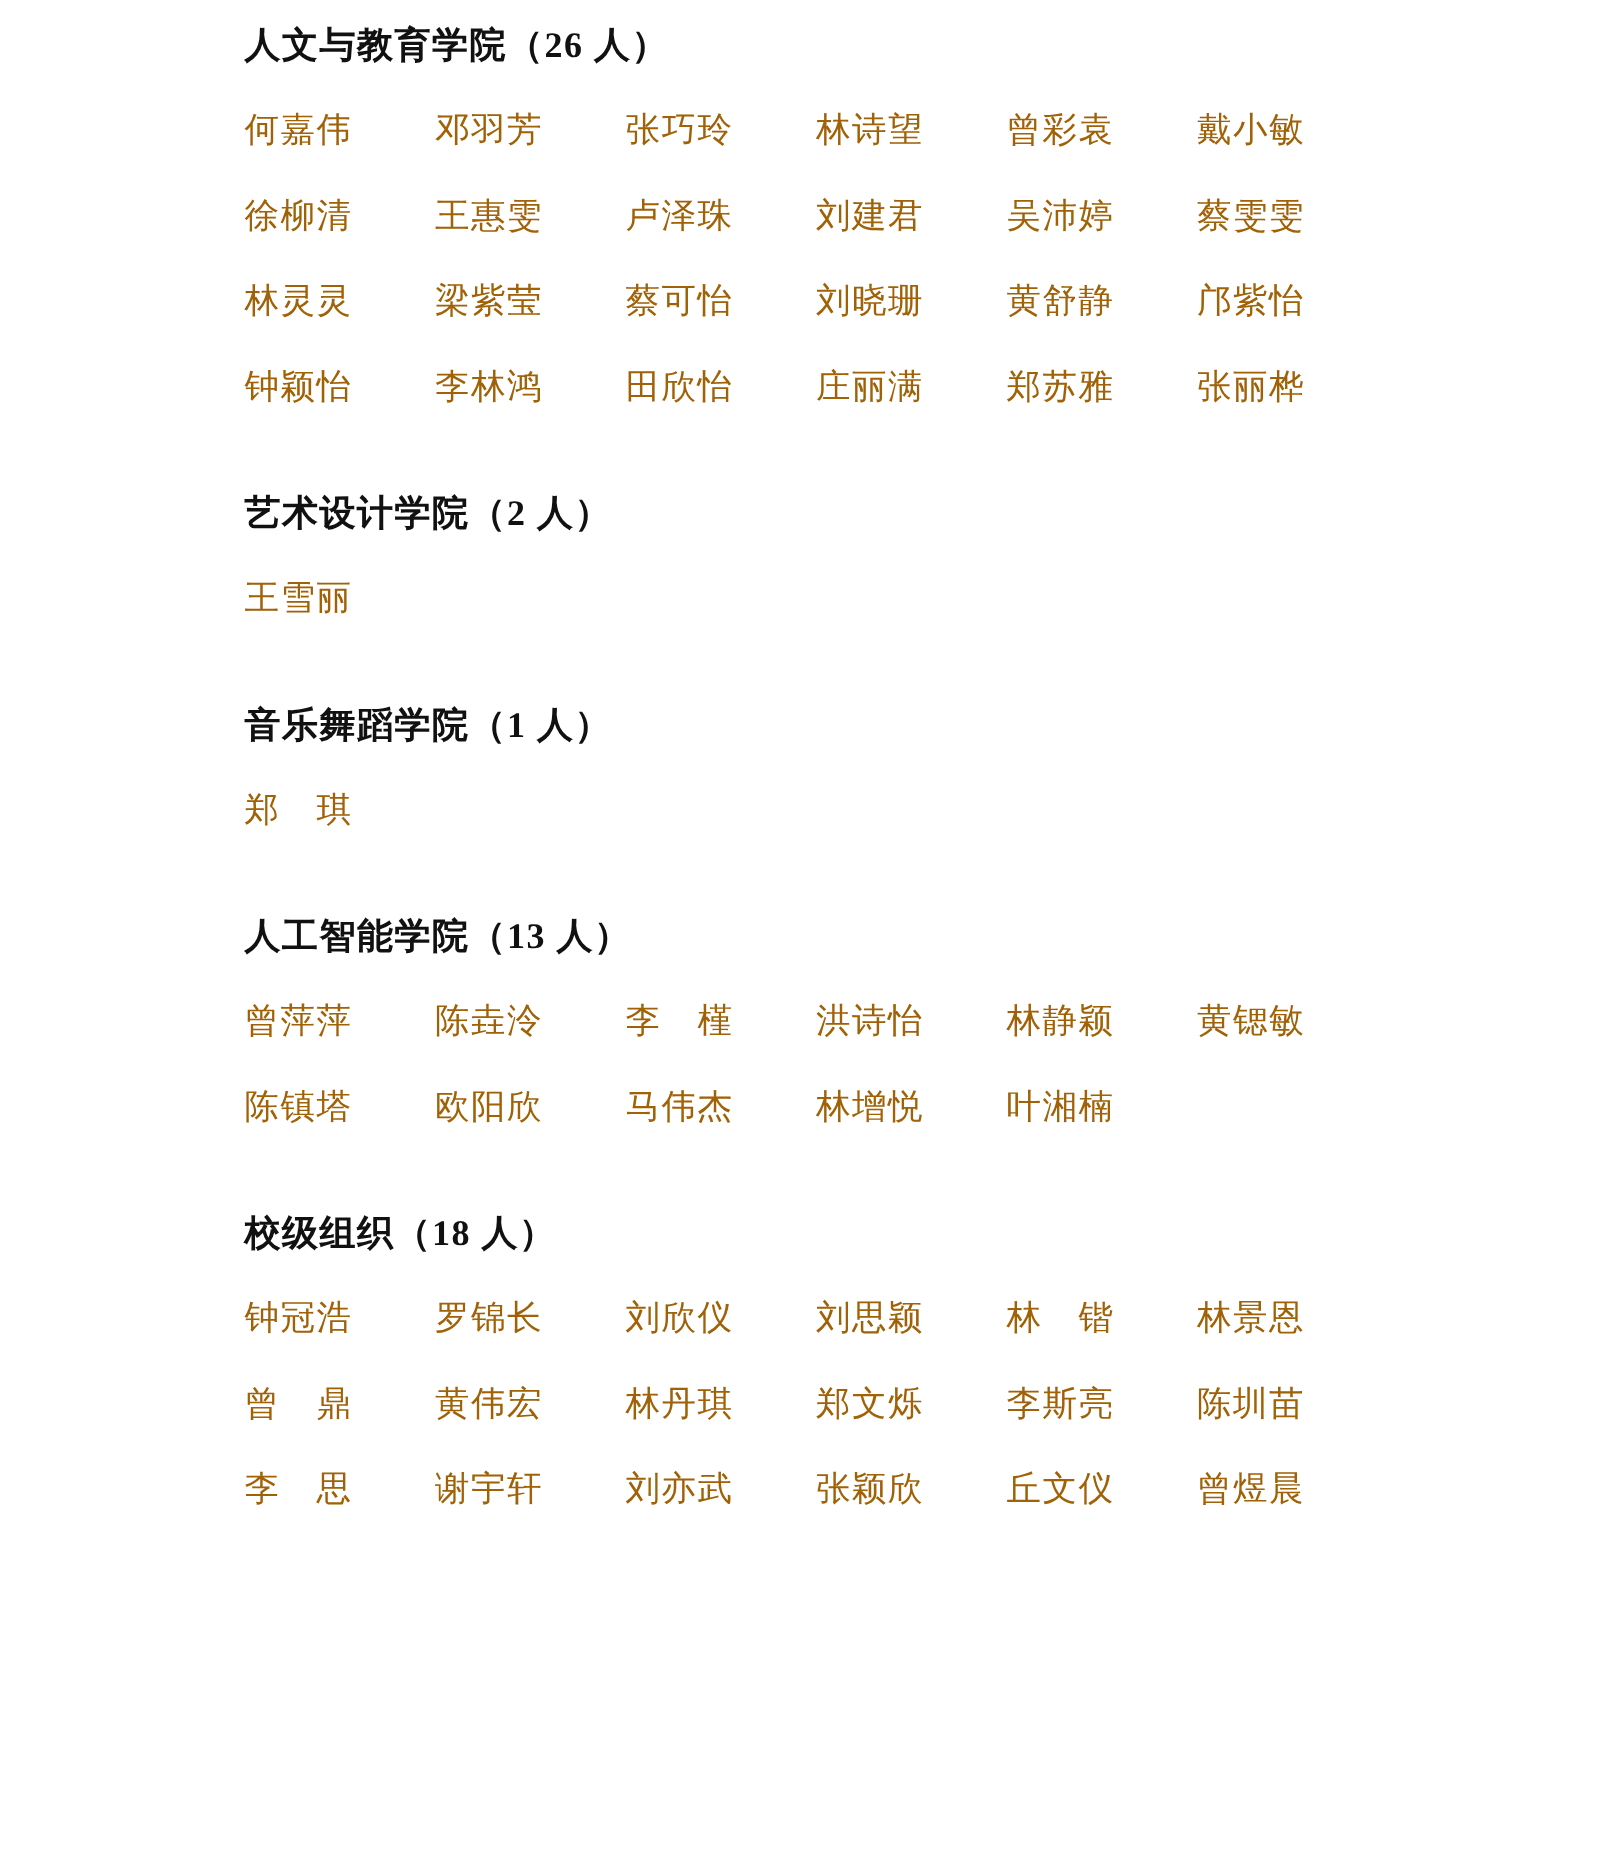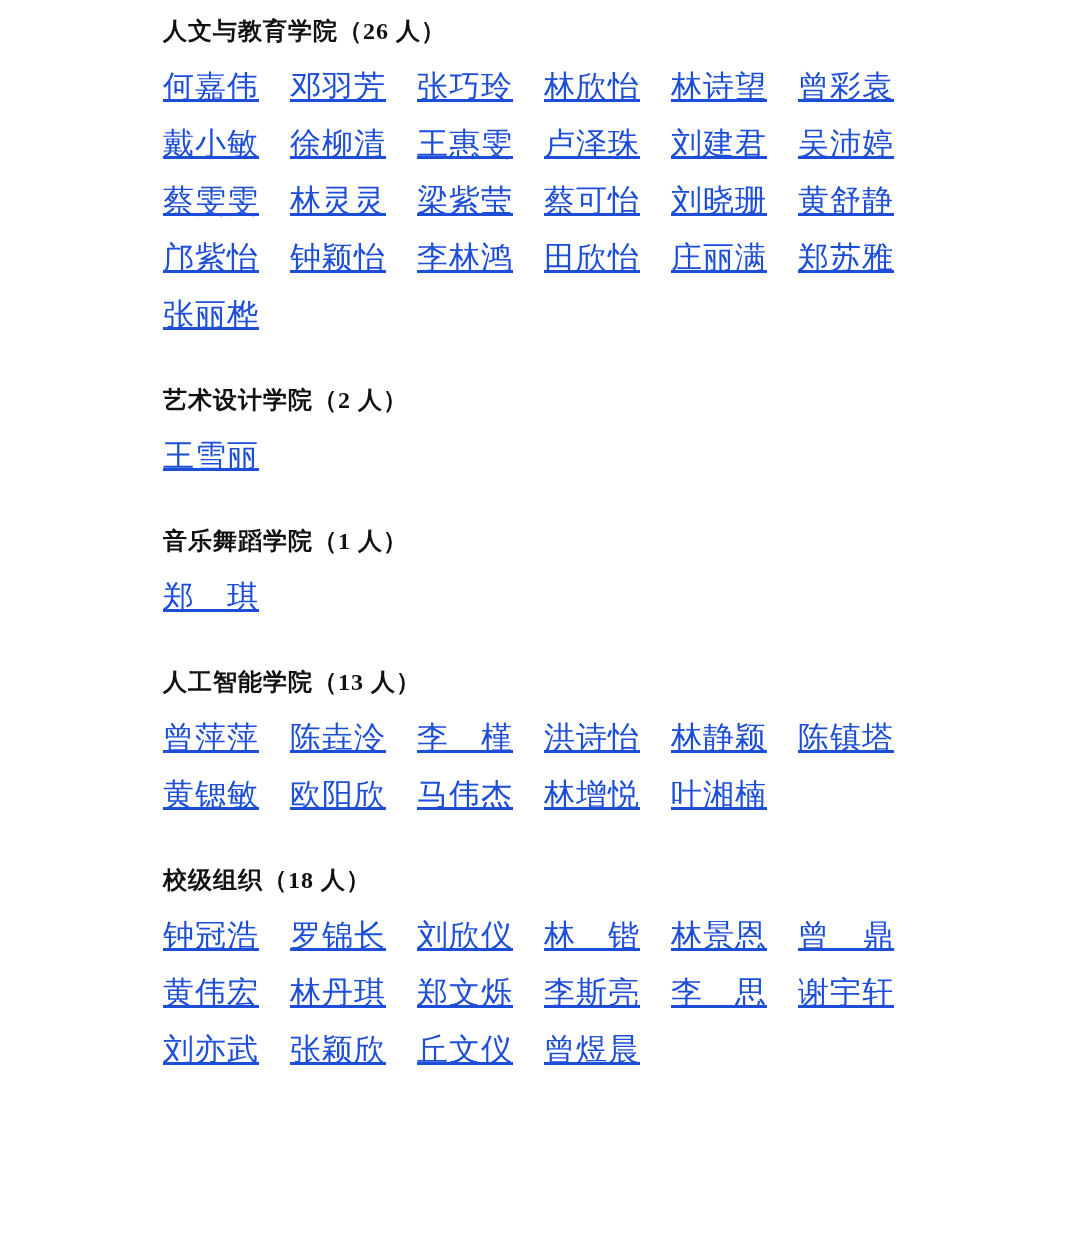--- a/index.html
+++ b/index.html
@@ -34,39 +34,37 @@
     color: #111111;
   }
   .name-grid {
     display: grid;
     grid-template-columns: repeat(6, 127px);
     align-items: start;
   }
   .person-name {
     display: block;
     height: 57px;
-    font-size: 31px;
+    font-size: 23px;
     line-height: 28px;
     letter-spacing: 1px;
     white-space: pre;
-    color: #1d4ed8;
-    text-decoration: underline;
+    color: #a16207;
   }
 </style>
 </head>
 <body>
 
 <main class="page">
     <section class="roster-section">
       <h2 class="section-heading">人文与教育学院（26 人）</h2>
       <div class="name-grid">
         <span class="person-name">何嘉伟</span>
         <span class="person-name">邓羽芳</span>
         <span class="person-name">张巧玲</span>
-        <span class="person-name">林欣怡</span>
         <span class="person-name">林诗望</span>
         <span class="person-name">曾彩袁</span>
         <span class="person-name">戴小敏</span>
         <span class="person-name">徐柳清</span>
         <span class="person-name">王惠雯</span>
         <span class="person-name">卢泽珠</span>
         <span class="person-name">刘建君</span>
         <span class="person-name">吴沛婷</span>
         <span class="person-name">蔡雯雯</span>
         <span class="person-name">林灵灵</span>
@@ -96,41 +94,43 @@
       </div>
     </section>
     <section class="roster-section">
       <h2 class="section-heading">人工智能学院（13 人）</h2>
       <div class="name-grid">
         <span class="person-name">曾萍萍</span>
         <span class="person-name">陈垚泠</span>
         <span class="person-name">李　槿</span>
         <span class="person-name">洪诗怡</span>
         <span class="person-name">林静颖</span>
+        <span class="person-name">黄锶敏</span>
         <span class="person-name">陈镇塔</span>
-        <span class="person-name">黄锶敏</span>
         <span class="person-name">欧阳欣</span>
         <span class="person-name">马伟杰</span>
         <span class="person-name">林增悦</span>
         <span class="person-name">叶湘楠</span>
       </div>
     </section>
     <section class="roster-section">
       <h2 class="section-heading">校级组织（18 人）</h2>
       <div class="name-grid">
         <span class="person-name">钟冠浩</span>
         <span class="person-name">罗锦长</span>
         <span class="person-name">刘欣仪</span>
+        <span class="person-name">刘思颖</span>
         <span class="person-name">林　锴</span>
         <span class="person-name">林景恩</span>
         <span class="person-name">曾　鼎</span>
         <span class="person-name">黄伟宏</span>
         <span class="person-name">林丹琪</span>
         <span class="person-name">郑文烁</span>
         <span class="person-name">李斯亮</span>
+        <span class="person-name">陈圳苗</span>
         <span class="person-name">李　思</span>
         <span class="person-name">谢宇轩</span>
         <span class="person-name">刘亦武</span>
         <span class="person-name">张颖欣</span>
         <span class="person-name">丘文仪</span>
         <span class="person-name">曾煜晨</span>
       </div>
     </section>
   </main>
 

